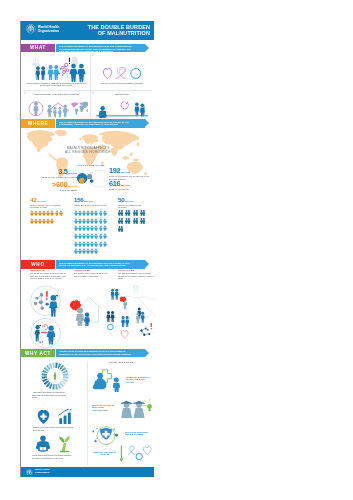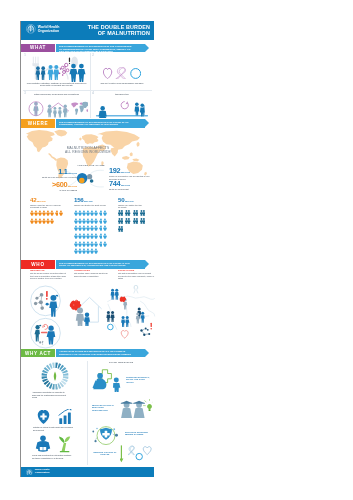--- a/index.html
+++ b/index.html
@@ -346,36 +346,36 @@
         <path d="M84 14 C98 4 108 6 118 6"></path>
         <path d="M84 40 C98 50 108 48 118 48"></path>
       </g>
       <circle cx="63" cy="26" r="13.5" fill="#1b79b8"></circle>
       <circle cx="62" cy="32" r="7" fill="#f5a01e"></circle>
       <circle cx="82" cy="22" r="6.6" fill="#7d98ab"></circle>
       <circle cx="87" cy="33" r="4.6" fill="#1b6c93"></circle>
     </svg>
 
     <div class="stat" style="left:14px;top:40px;width:42px;text-align:right;">
-      <div class="sline"><span class="big">1.1</span><span class="unit">BILLION</span></div>
+      <div class="sline"><span class="big">3.5</span><span class="unit">BILLION</span></div>
       <div class="desc">adults 18 years and older are overweight</div>
     </div>
 
     <div class="stat orange" style="left:1px;top:53px;width:55px;text-align:right;">
       <div class="sline"><span class="big">&gt;600</span><span class="unit">MILLION</span></div>
       <div class="desc">of these are OBESE</div>
     </div>
 
     <div class="stat" style="left:88px;top:39px;width:44px;">
       <div class="sline"><span class="big">192</span><span class="unit">MILLION</span></div>
       <div class="desc">women of reproductive age are affected by iron-amenable anaemia</div>
     </div>
 
     <div class="stat" style="left:88px;top:52px;width:44px;">
-      <div class="sline"><span class="big">744</span><span class="unit">MILLION</span></div>
+      <div class="sline"><span class="big">616</span><span class="unit">MILLION</span></div>
       <div class="desc">adults are underweight</div>
     </div>
 
     <div class="picto" style="left:9px;top:69px;width:50px;">
       <div class="phead" style="position:relative;">
         <div class="pline"><span class="pbig" style="color:#f08a1c;">42</span><span class="punit" style="color:#f08a1c;">MILLION</span></div>
         <div class="pdesc" style="width:34px;">children under the age of 5 years are overweight or obese</div>
       </div>
       <div class="pgrid" style="left: 0px; top: 13px; width: 50px; grid-template-columns: repeat(8, 4.1px); row-gap: 1.3px;">
           <svg width="3.9" height="6.4" viewBox="0 0 14 19">

